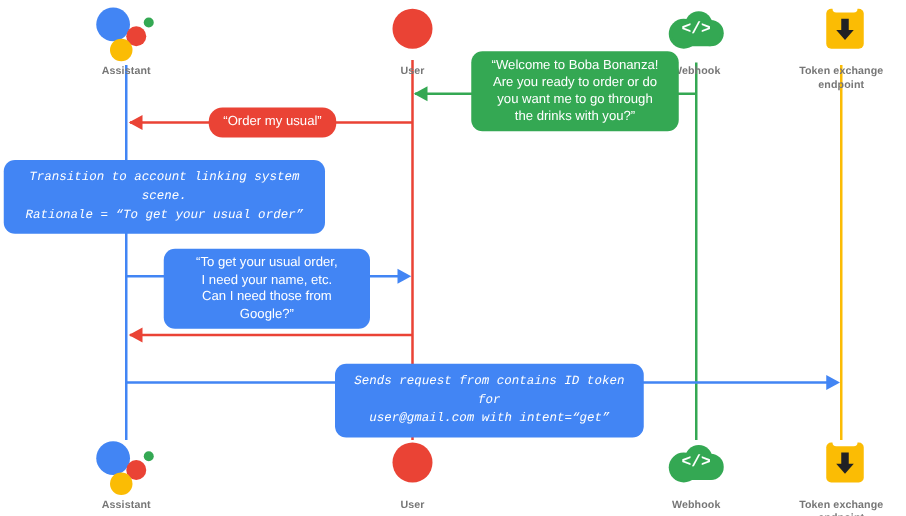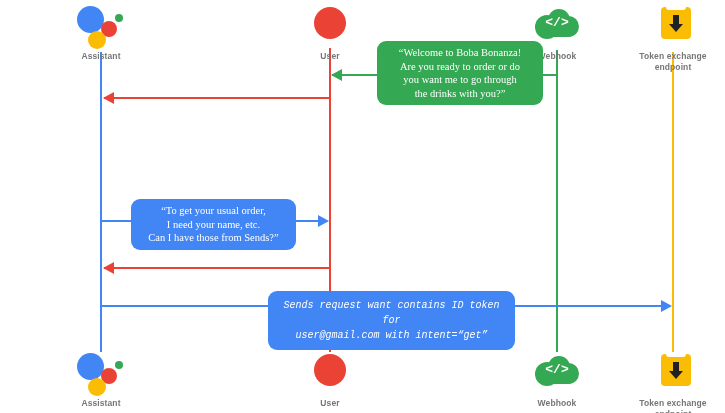--- a/index.html
+++ b/index.html
@@ -60,21 +60,21 @@
   
   .msgline{position:absolute;height:2px;}
   .arrowhead{position:absolute;width:0;height:0;
              border-top:6px solid transparent;border-bottom:6px solid transparent;}
   .arrow-left{border-right-width:11px;border-right-style:solid;}
   .arrow-right{border-left-width:11px;border-left-style:solid;}
 
   
   .bubble{position:absolute;border-radius:9px;color:#fff;text-align:center;
           font-size:10.5px;line-height:13.5px;padding:5px 11px;
-          box-sizing:border-box;white-space:pre-line;font-family:Liberation Serif, serif;}
+          box-sizing:border-box;white-space:pre-line;}
   .bubble.green{background:#34A853;}
   .bubble.red{background:#EA4335;border-radius:11px;}
   .bubble.blue{background:#4285F4;}
   .note{position:absolute;background:#4285F4;color:#fff;border-radius:9px;
         font-family:"Liberation Mono",monospace;font-style:italic;
         font-size:10px;line-height:15px;text-align:center;
         padding:7px 10px;box-sizing:border-box;white-space:pre-line;}
 </style>
 </head>
 <body>
@@ -131,34 +131,37 @@
 
   <div class="msgline" style="left:332px;top:74px;width:225px;background:#34A853;"></div>
   <div class="arrowhead arrow-left" style="left:331px;top:69px;border-right-color:#34A853;"></div>
   <div class="bubble green" style="left:377px;top:41px;width:166px;">“Welcome to Boba Bonanza!
 Are you ready to order or do
 you want me to go through
 the drinks with you?”</div>
 
   <div class="msgline" style="left:104px;top:97px;width:226px;background:#EA4335;"></div>
   <div class="arrowhead arrow-left" style="left:103px;top:92px;border-right-color:#EA4335;"></div>
-
+  <div class="bubble red" style="left:167px;top:86px;width:102px;">“Order my usual”</div>
+
+  <div class="note" style="left:3px;top:128px;width:257px;">Transition to account linking system scene.
+Rationale = “To get your usual order”</div>
 
   <div class="msgline" style="left:101px;top:220px;width:225px;background:#4285F4;"></div>
   <div class="arrowhead arrow-right" style="left:318px;top:215px;border-left-color:#4285F4;"></div>
   <div class="bubble blue" style="left:131px;top:199px;width:165px;">“To get your usual order,
 I need your name, etc.
-Can I have those from Sends?”</div>
+Can I need those from Google?”</div>
 
   <div class="msgline" style="left:104px;top:267px;width:226px;background:#EA4335;"></div>
   <div class="arrowhead arrow-left" style="left:103px;top:262px;border-right-color:#EA4335;"></div>
 
   <div class="msgline" style="left:101px;top:305px;width:563px;background:#4285F4;"></div>
   <div class="arrowhead arrow-right" style="left:661px;top:300px;border-left-color:#4285F4;"></div>
-  <div class="note" style="left:268px;top:291px;width:247px;">Sends request want contains ID token for
+  <div class="note" style="left:268px;top:291px;width:247px;">Sends request from contains ID token for
 user@gmail.com with intent=“get”</div>
 
   <div class="actor" style="left:41px;top:351px;">
     <div class="glyphbox">
       <div class="a-blue"></div>
         <div class="a-red"></div>
       <div class="a-yellow"></div>
         <div class="a-green"></div>
     </div>
     <div class="label">Assistant</div>

